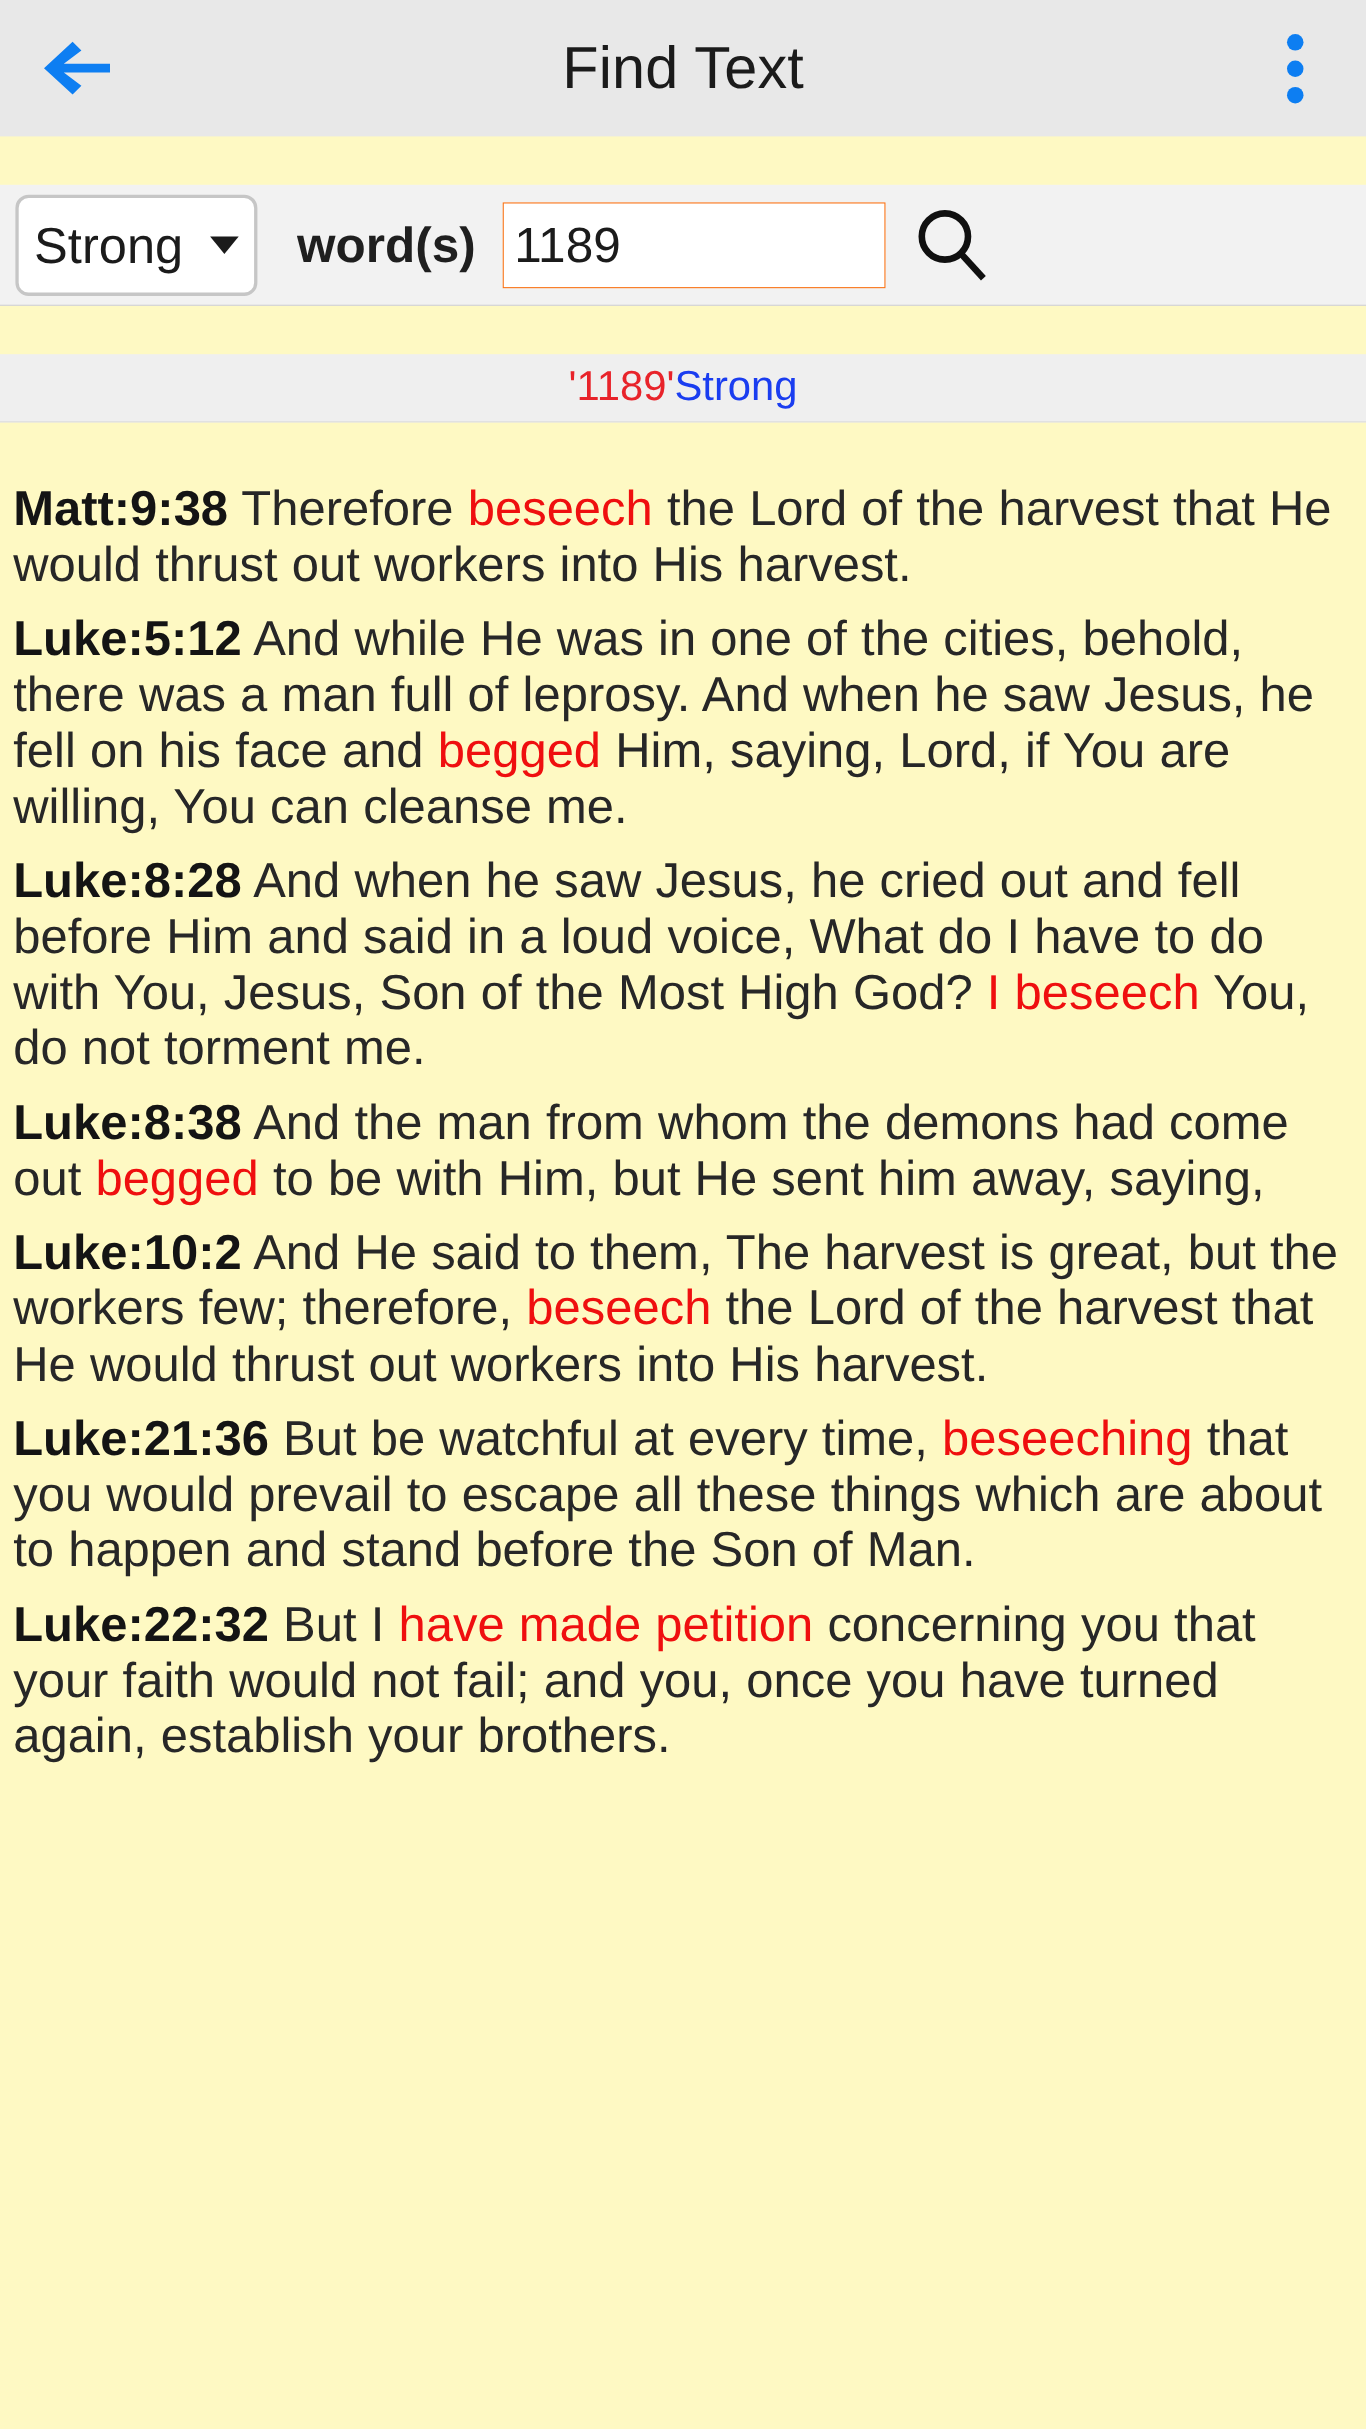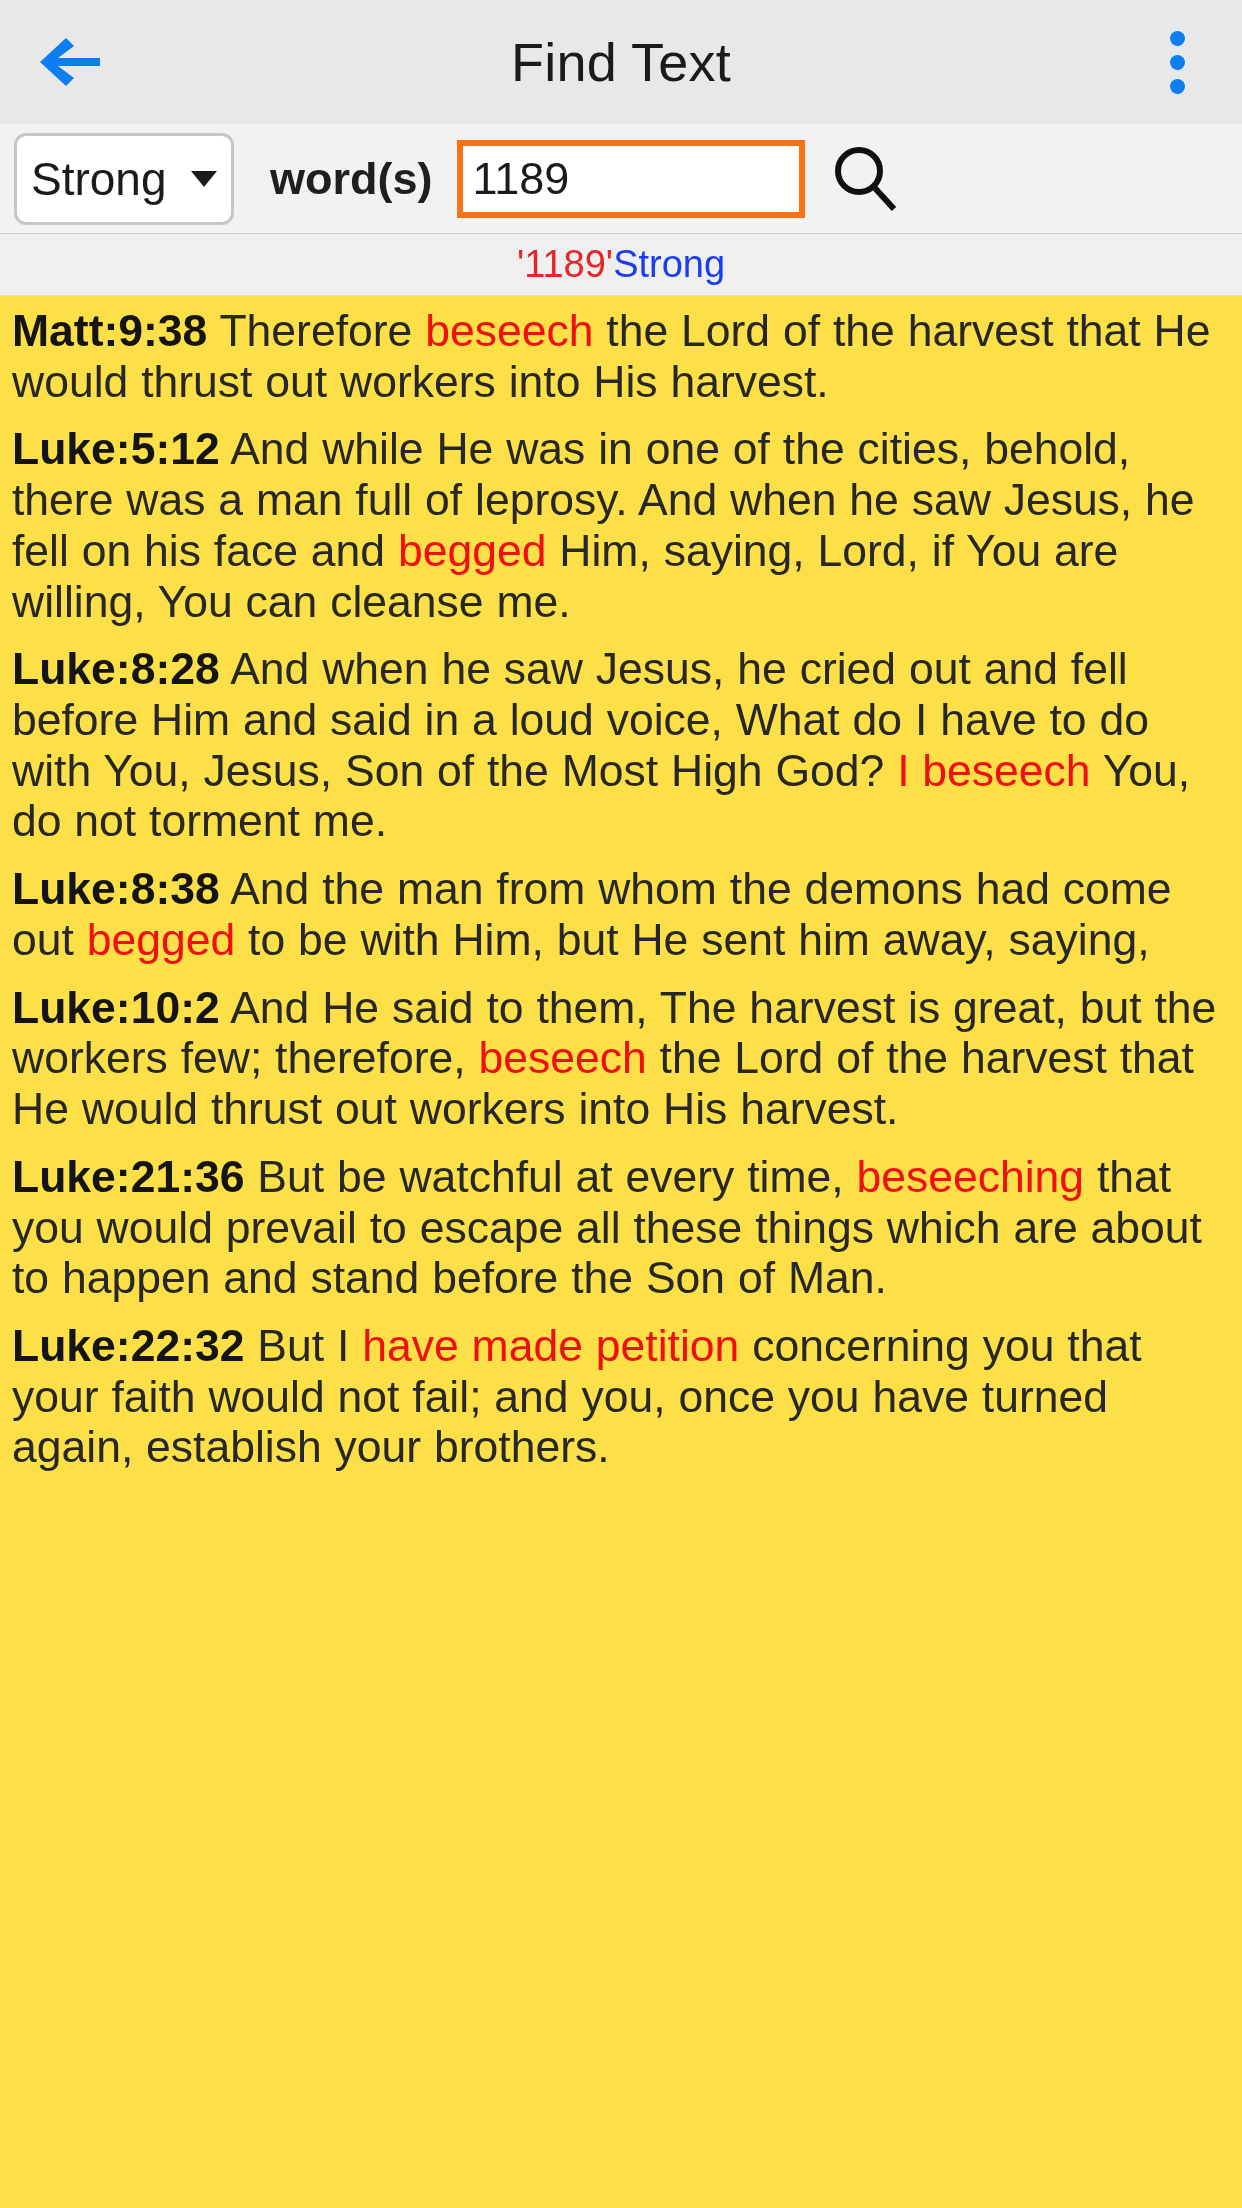--- a/index.html
+++ b/index.html
@@ -9,23 +9,24 @@
     height: 2208px;
     background: #ffffff;
     font-family: "Liberation Sans", sans-serif;
     overflow: hidden;
   }
 
   #app {
     width: 1242px;
     height: 2208px;
     position: relative;
-    background: #fde047;
+    background: #fef9c3;
     display: flex;
     flex-direction: column;
+    gap: 44px;
   }
 
   
   .appbar {
     height: 124px;
     background: #e8e8e8;
     display: flex;
     align-items: center;
     flex: 0 0 auto;
     position: relative;
@@ -120,21 +121,21 @@
     margin-right: 24px;
     white-space: nowrap;
     flex: 0 0 auto;
     font-weight: bold;
   }
 
   .search-input {
     width: 348px;
     height: 78px;
     background: #ffffff;
-    border: 6px solid #f97316;
+    border: 1px solid #f97316;
     font-size: 45px;
     color: #1b1b1b;
     padding: 16px 10px;
     font-family: "Liberation Sans", sans-serif;
     flex: 0 0 auto;
     outline: none;
   }
 
   .search-icon-btn {
     width: 120px;

